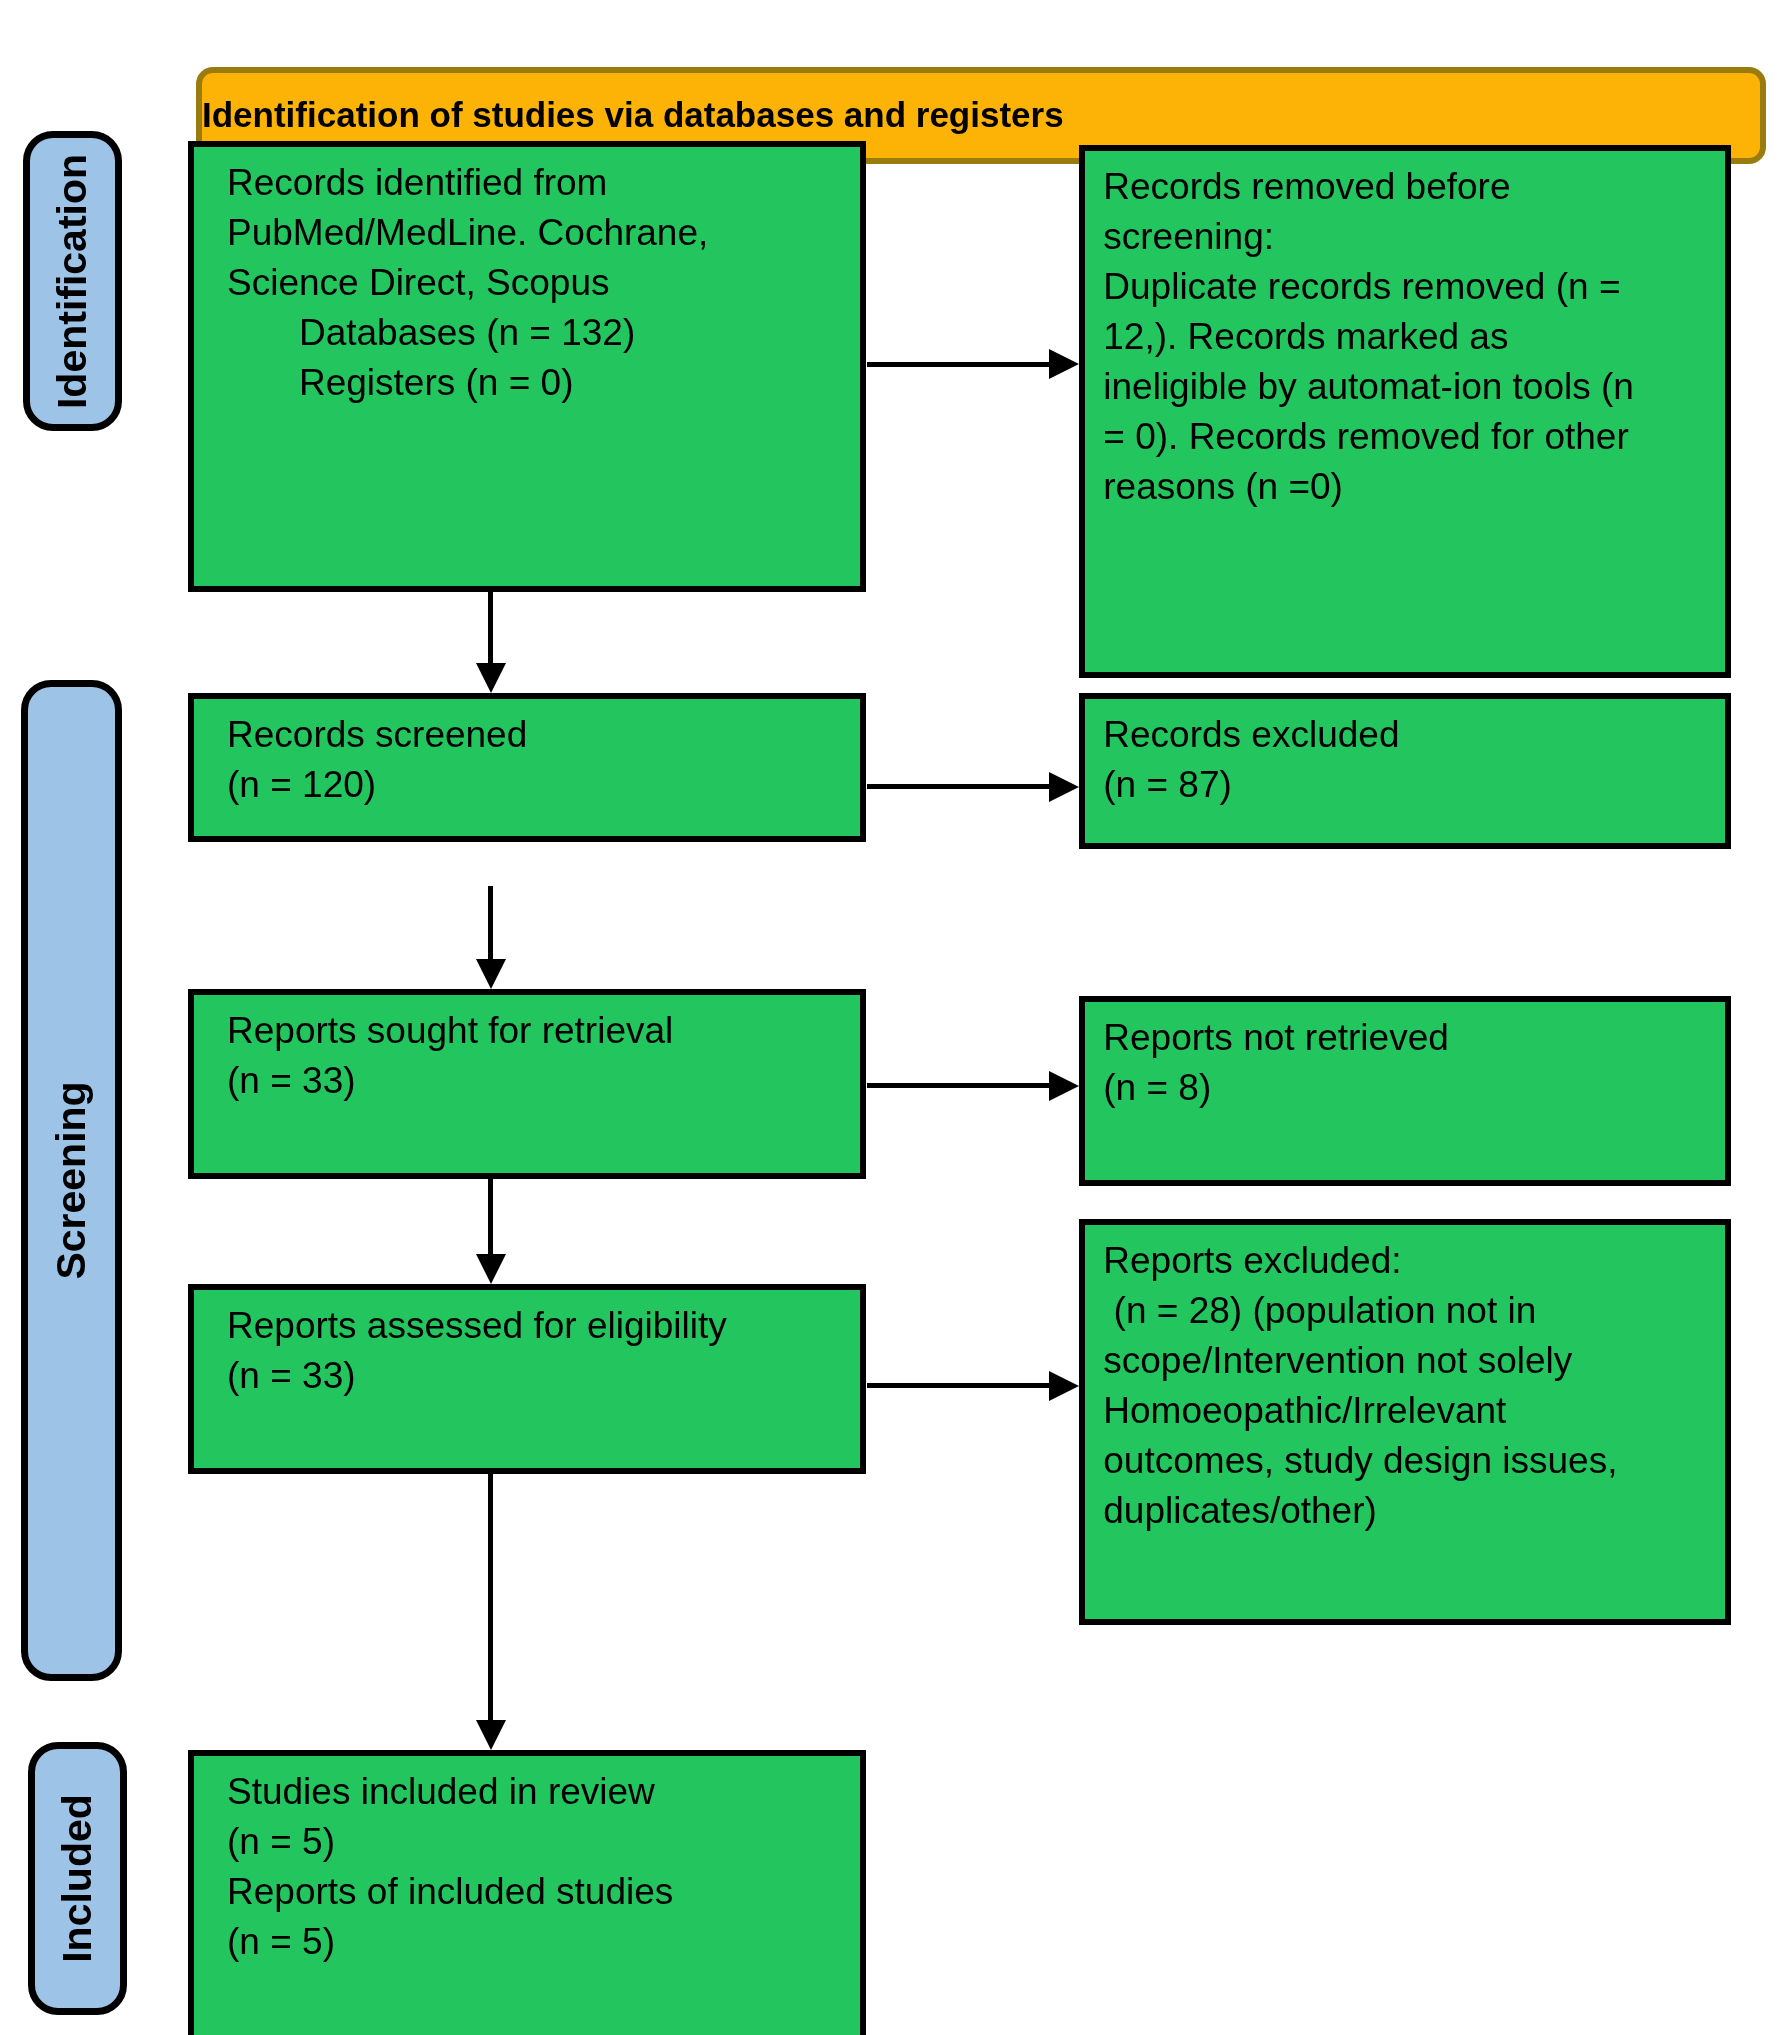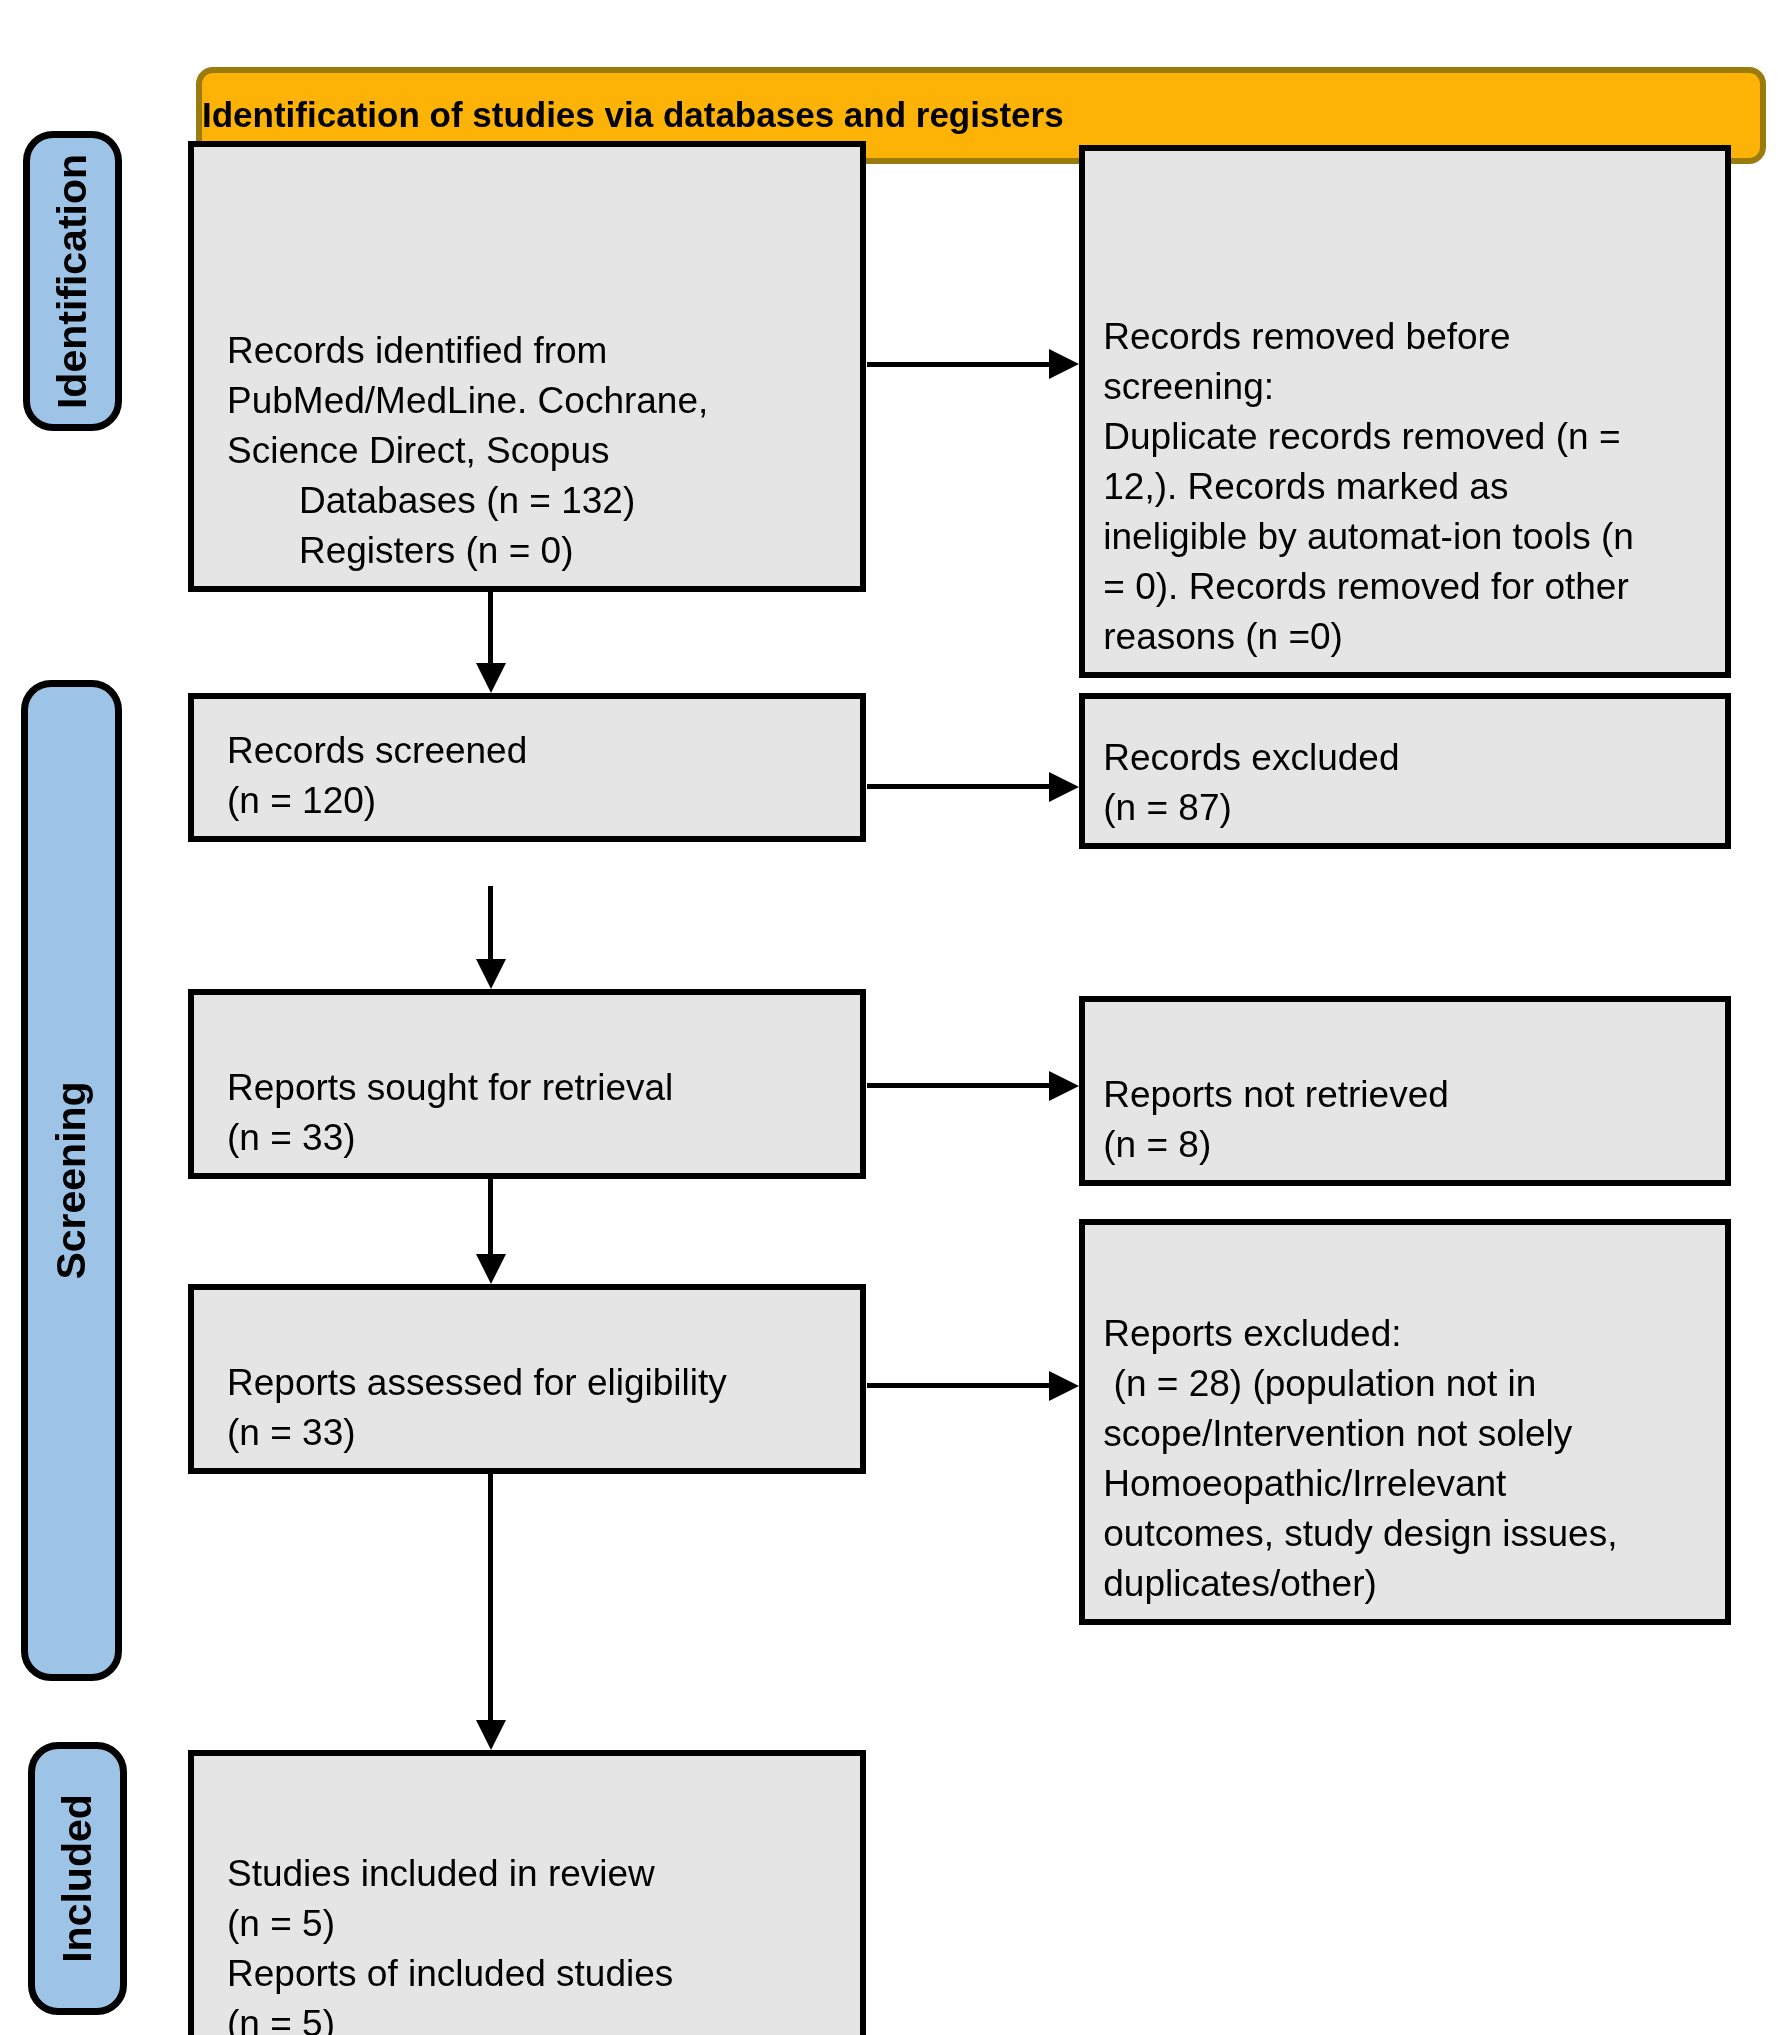--- a/index.html
+++ b/index.html
@@ -27,23 +27,23 @@
     overflow:hidden;
   }
   .stage-text{
     display:block;
     transform:rotate(-90deg);
     white-space:nowrap;
     font-weight:bold;font-size:41px;
   }
   .box{
     position:absolute;box-sizing:border-box;
-    background:#e5e5e5;
+    background:#22c55e;
     border:6.5px solid #000;
-    display:flex;flex-direction:column;justify-content:flex-end;
+    display:flex;flex-direction:column;justify-content:flex-start;
     font-size:37px;line-height:50px;
   }
   .col-left{padding:10.5px 15.7px 10.5px 33px;}
   .col-right{padding:10.5px 9.2px 10.5px 18.3px;}
   .box-text{white-space:pre-wrap;}
   .vline,.hline{position:absolute;background:#000;}
   .head-down{
     position:absolute;width:0;height:0;
     border-left:15px solid transparent;
     border-right:15px solid transparent;

